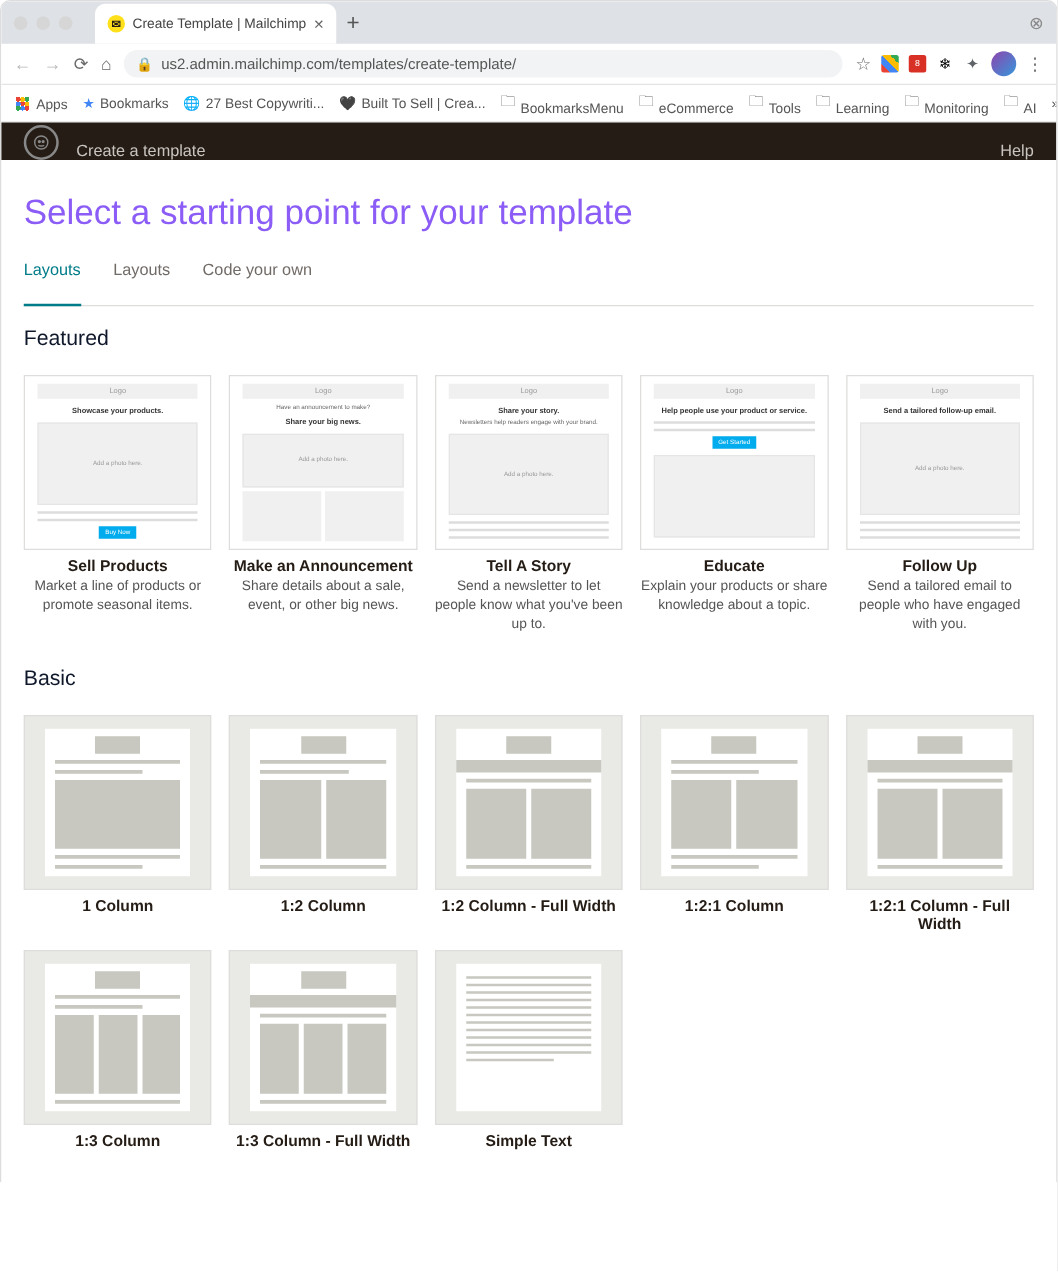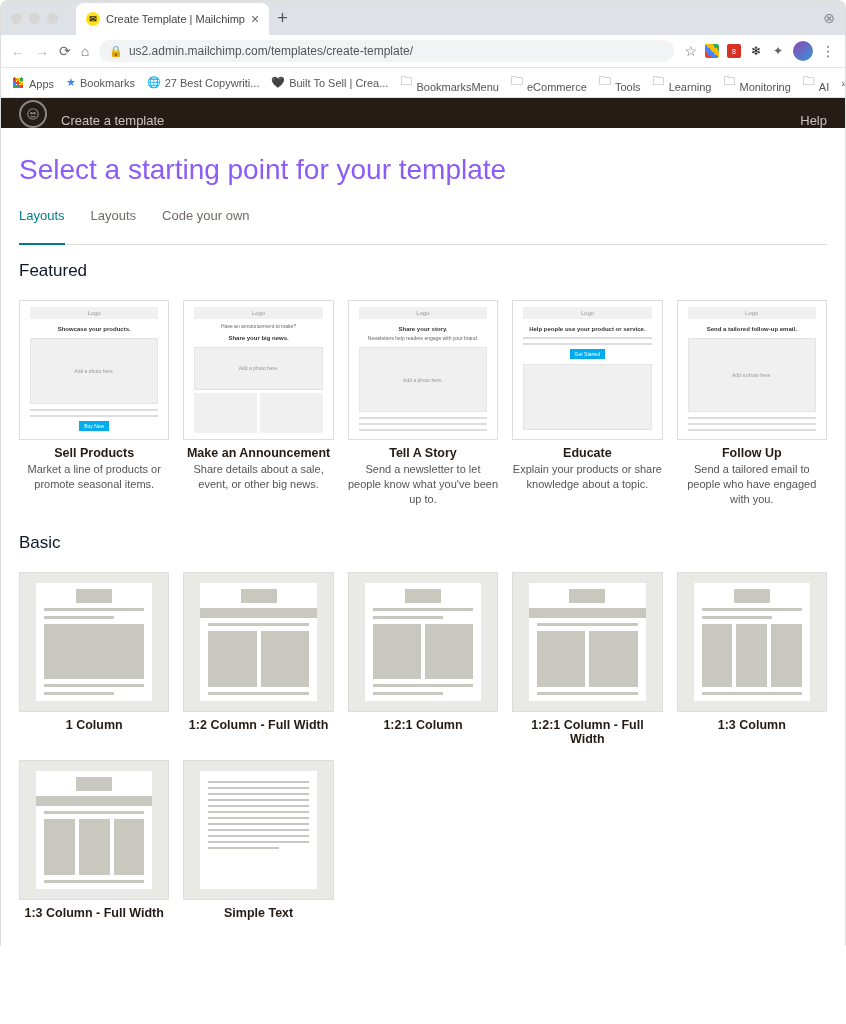--- a/index.html
+++ b/index.html
@@ -361,20 +361,35 @@
               <div class="bt-line short"></div>
             <div class="bt-block"></div>
             <div class="bt-line"></div>
               <div class="bt-line short"></div>
           </div>
         </div>
         <div class="card-title">1 Column</div>
       </div>
 
 
+      <div class="card">
+        <div class="basic-thumb">
+          <div class="bt-inner">
+            <div class="bt-logo"></div>
+            <div class="bt-line"></div>
+              <div class="bt-line short"></div>
+            <div class="bt-row">
+                <div></div>
+                <div></div>
+              </div>
+            <div class="bt-line"></div>
+          </div>
+        </div>
+        <div class="card-title">1:2 Column</div>
+      </div>
 
       <div class="card">
         <div class="basic-thumb">
           <div class="bt-inner">
             <div class="bt-logo"></div>
             <div class="bt-fullband"></div>
             <div class="bt-line"></div>
             <div class="bt-row">
                 <div></div>
                 <div></div>

